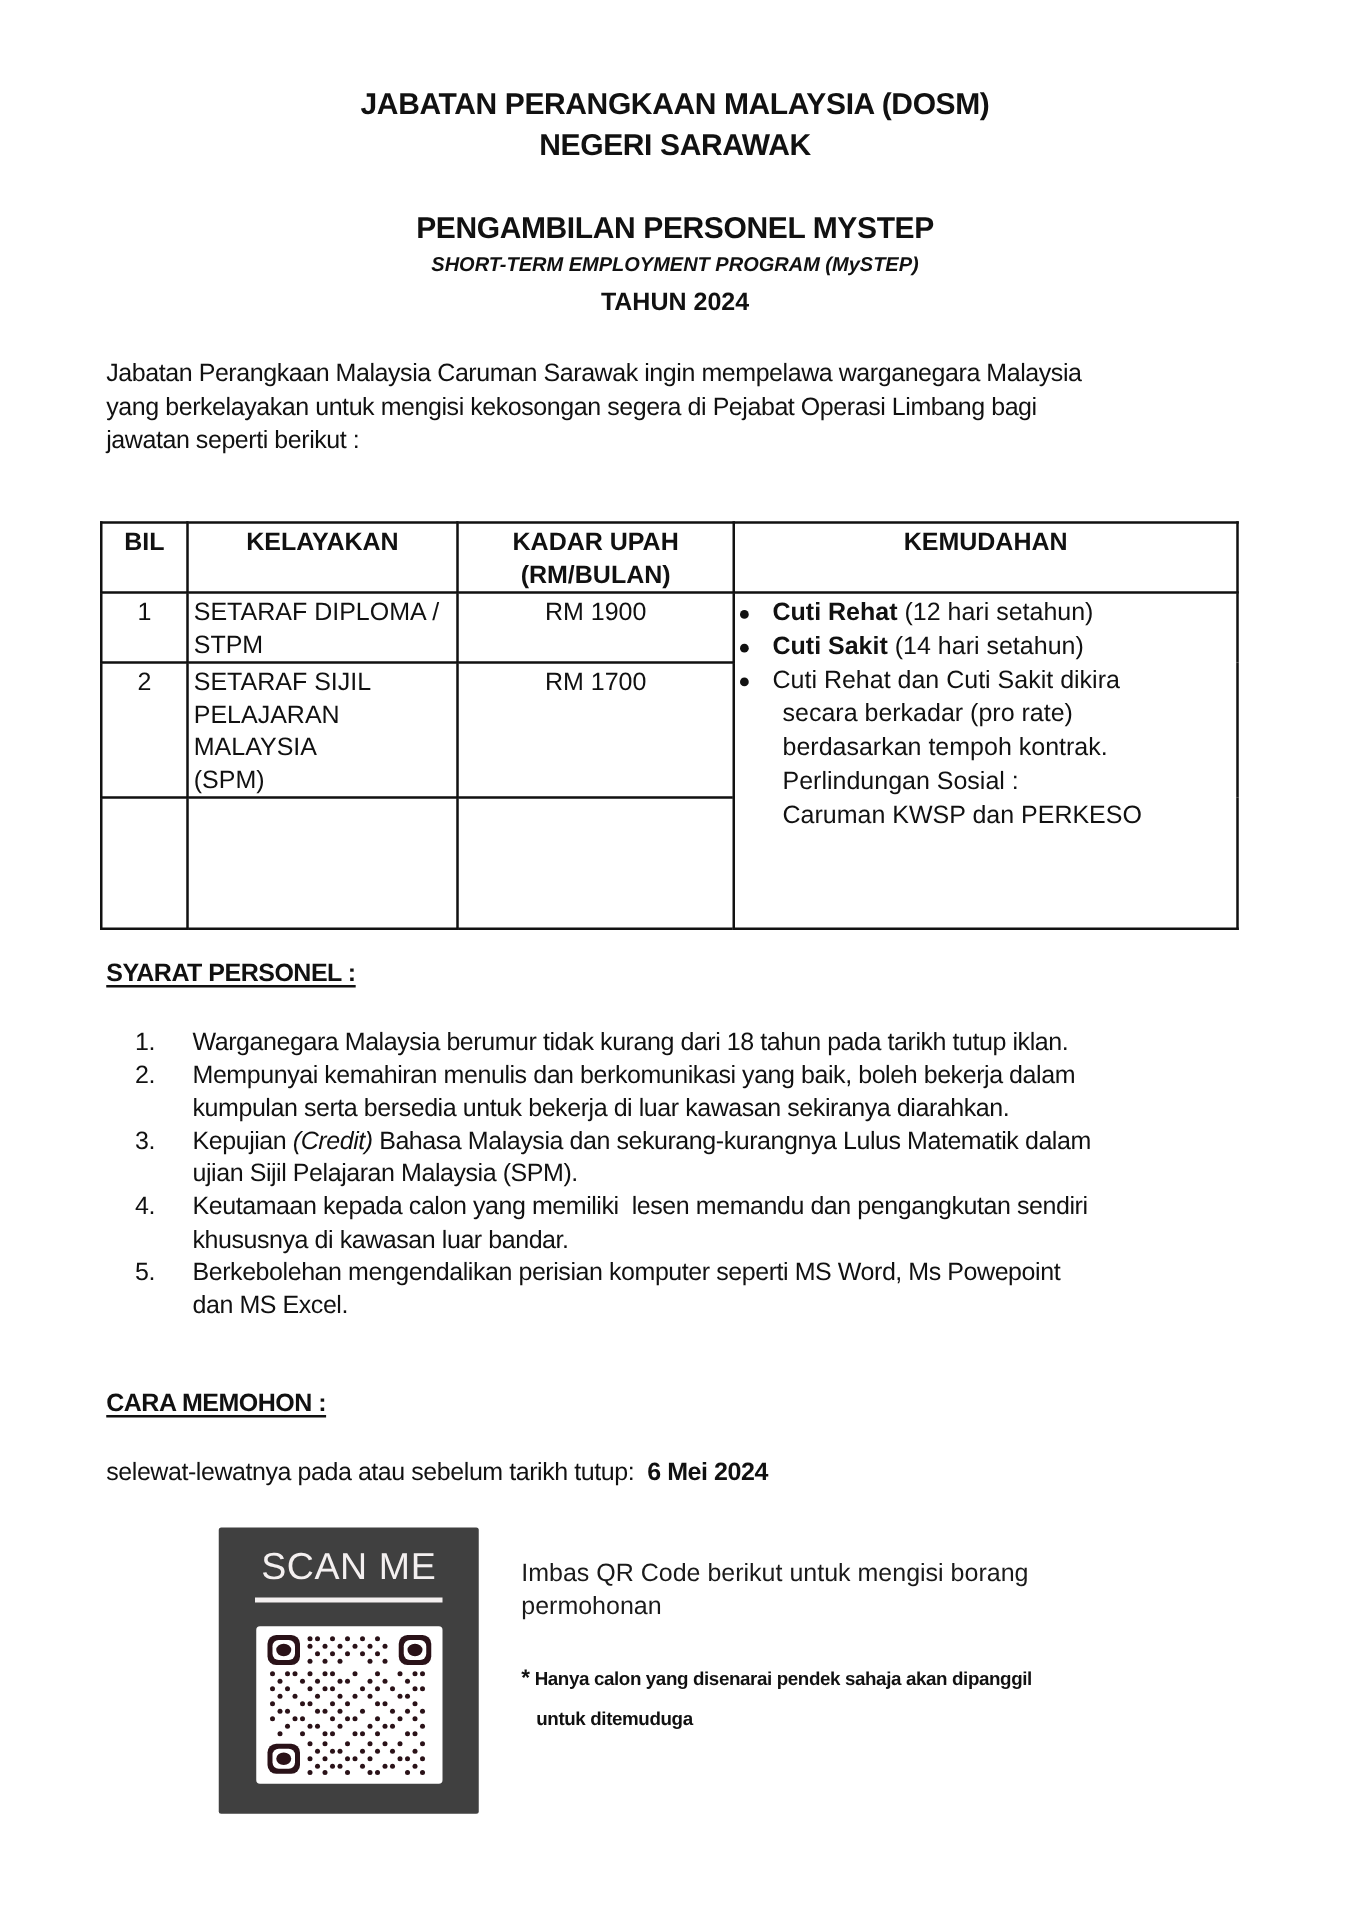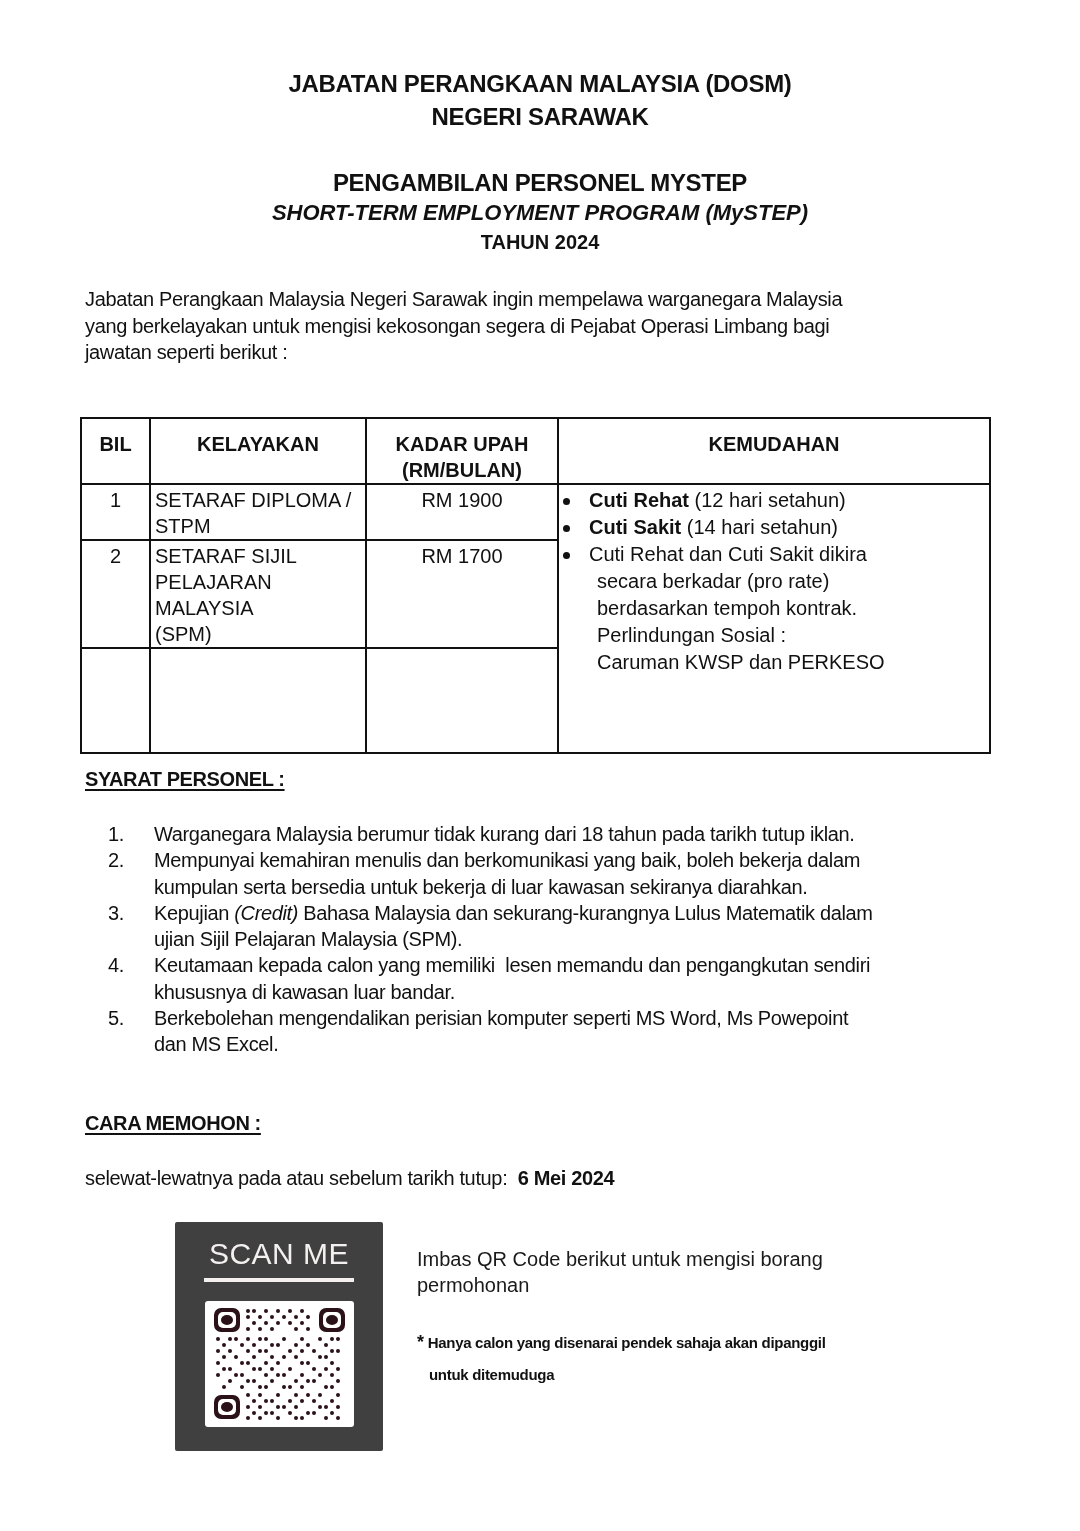--- a/index.html
+++ b/index.html
@@ -6,34 +6,34 @@
     html, body { width: 1080px; height: 1531px; background: #ffffff; }
     body {
       position: relative;
       font-family: "Liberation Sans", sans-serif;
       color: #111111;
       overflow: hidden;
     }
     .abs { position: absolute; }
     .center { left: 0; width: 1080px; text-align: center; }
     .h-title { font-weight: bold; font-size: 24px; line-height: 32px; letter-spacing: -0.3px; }
-    .h-sub { font-weight: bold; font-style: italic; font-size: 22px; line-height: 28px; }
+    .h-sub { font-weight: bold; font-style: italic; font-size: 16px; line-height: 28px; }
     .h-year { font-weight: bold; font-size: 20px; line-height: 28px; }
     .intro { left: 85px; top: 286px; width: 840px; font-size: 20px; line-height: 26.5px; letter-spacing: -0.35px; }
 
     table.jobs {
       position: absolute; left: 80px; top: 417px; width: 911px;
       border-collapse: collapse; font-size: 20px;
     }
     table.jobs td, table.jobs th { border: 2px solid #111; vertical-align: top; }
-    table.jobs th { font-weight: bold; text-align: center; padding: 12px 4px 0 4px; line-height: 26px; height: 56px; }
+    table.jobs th { font-weight: bold; text-align: center; padding: 2px 4px 0 4px; line-height: 26px; height: 56px; }
     table.jobs td { line-height: 26px; padding: 2px 4px 0 4px; }
     .c-bil { width: 69px; text-align: center; }
     .c-kel { width: 216px; }
-    .c-kad { width: 192px; text-align: center; margin-left: 25px; }
+    .c-kad { width: 221px; text-align: center; margin-left: 25px; }
     .c-kem { padding-left: 0 !important; }
     .ben-list { list-style: none; }
     .ben-list li { position: relative; padding-left: 30px; line-height: 27px; }
     .ben-list li .dot {
       position: absolute; left: 4px; top: 11px; width: 7px; height: 7px; border-radius: 50%; background: #111;
     }
     .ben-cont { padding-left: 38px; line-height: 27px; }
 
     .sec-head { left: 85px; font-weight: bold; font-size: 20px; text-decoration: underline; text-underline-offset: 3px; letter-spacing: -0.4px; }
     .req-list { left: 108px; top: 821px; width: 840px; font-size: 20px; letter-spacing: -0.35px; }
@@ -60,21 +60,21 @@
 </head>
 <body>
 
 <div class="abs center h-title" style="top:68px;">JABATAN PERANGKAAN MALAYSIA (DOSM)</div>
 <div class="abs center h-title" style="top:101px;">NEGERI SARAWAK</div>
 <div class="abs center h-title" style="top:167px;">PENGAMBILAN PERSONEL MYSTEP</div>
 <div class="abs center h-sub" style="top:199px;">SHORT-TERM EMPLOYMENT PROGRAM (MySTEP)</div>
 <div class="abs center h-year" style="top:228px;">TAHUN 2024</div>
 
 <div class="abs intro">
-  <div>Jabatan Perangkaan Malaysia Negeri Sarawak ingin mempelawa warganegara Malaysia</div>
+  <div>Jabatan Perangkaan Malaysia Caruman Sarawak ingin mempelawa warganegara Malaysia</div>
   <div>yang berkelayakan untuk mengisi kekosongan segera di Pejabat Operasi Limbang bagi</div>
   <div>jawatan seperti berikut :</div>
 </div>
 
 <table class="jobs">
   <tbody>
       <tr>
     <th class="c-bil">BIL</th>
     <th class="c-kel">KELAYAKAN</th>
     <th class="c-kad">

